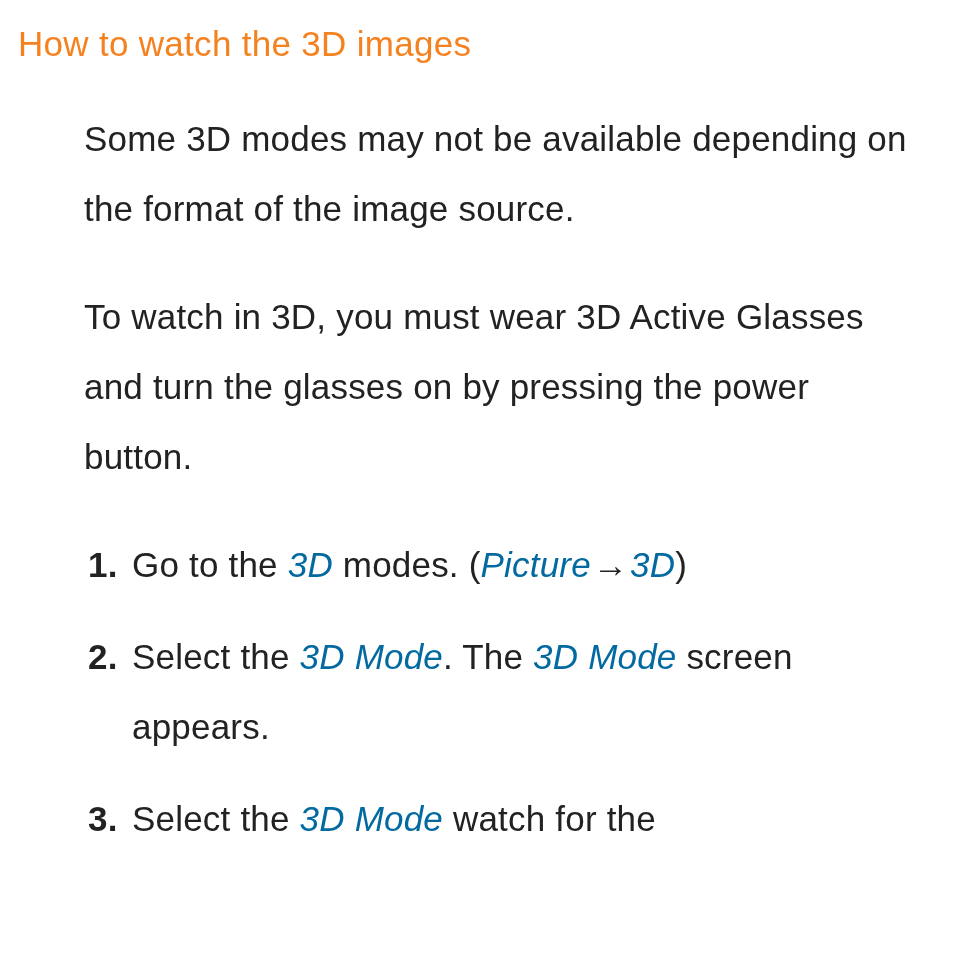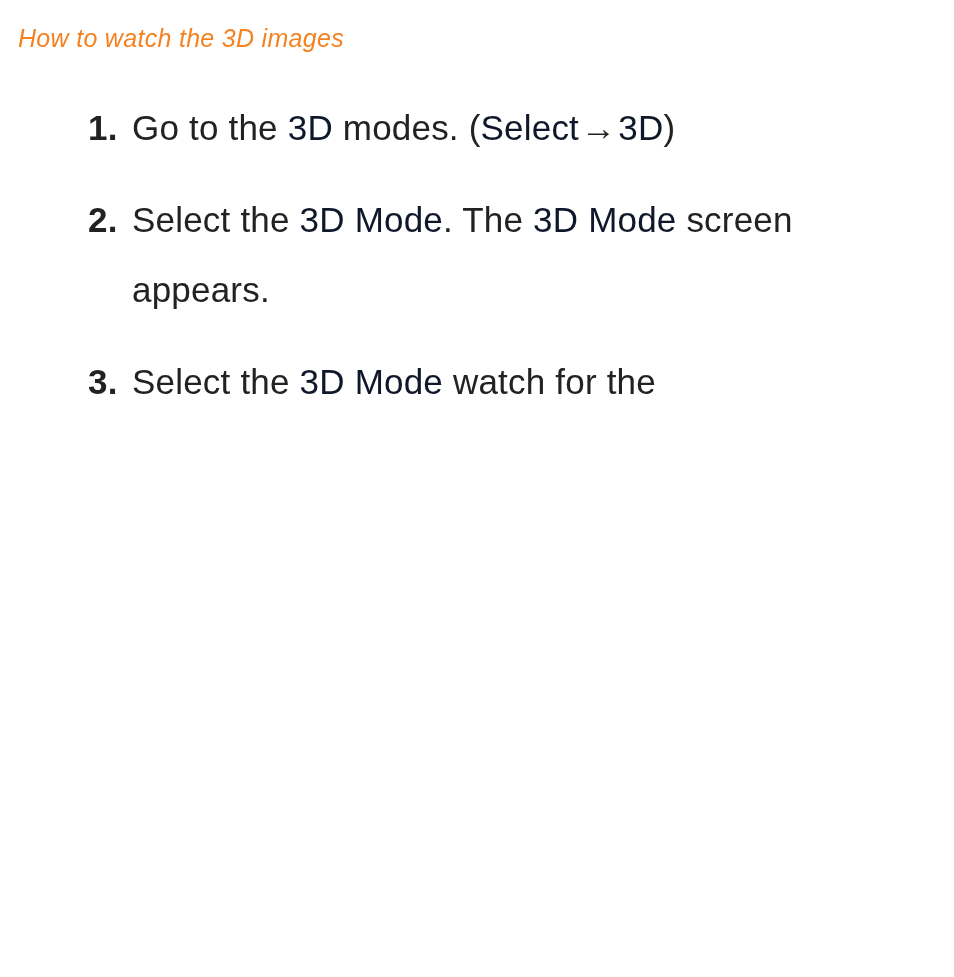--- a/index.html
+++ b/index.html
@@ -10,25 +10,24 @@
     body {
       font-family: Arial, Helvetica, sans-serif;
       background: #ffffff;
       width: 954px;
       height: 977px;
       padding: 24px 18px;
       overflow: hidden;
     }
     .heading {
       color: #f58220;
-      font-size: 25px;
+      font-size: 35px;
       font-weight: 400;
       letter-spacing: 0.3px;
       margin-bottom: 40px;
-      font-style: italic;
     }
     .body-content {
       padding-left: 66px;
       padding-right: 10px;
     }
     .para {
       color: #222;
       font-size: 35px;
       line-height: 2.0;
       margin-bottom: 38px;
@@ -50,33 +49,36 @@
       letter-spacing: 0.2px;
     }
     .steps li::before {
       content: counter(step) ".";
       position: absolute;
       left: 0;
       font-weight: 700;
       color: #222;
     }
     .hl {
-      color: #0f172a;
+      color: #0369a1;
+      font-style: italic;
     }
     .arrow {
       color: #222;
       display: inline-block;
       margin: 0 2px;
     }
   </style>
 </head>
 <body>
 
 <h1 class="heading">How to watch the 3D images</h1>
 
 <div class="body-content">
+  <p class="para">Some 3D modes may not be available depending on the format of the image source.</p>
+  <p class="para">To watch in 3D, you must wear 3D Active Glasses and turn the glasses on by pressing the power button.</p>
 
   <ol class="steps">
-    <li id="step-0"><span>Go to the </span><span class="hl">3D</span><span> modes. (</span><span class="hl">Select</span><span class="arrow"> → </span><span class="hl">3D</span><span>)</span></li>
+    <li id="step-0"><span>Go to the </span><span class="hl">3D</span><span> modes. (</span><span class="hl">Picture</span><span class="arrow"> → </span><span class="hl">3D</span><span>)</span></li>
     <li id="step-1"><span>Select the </span><span class="hl">3D Mode</span><span>. The </span><span class="hl">3D Mode</span><span> screen appears.</span></li>
     <li id="step-2"><span>Select the </span><span class="hl">3D Mode</span><span> watch for the</span></li>
   </ol>
 </div>
 
 </body></html>

